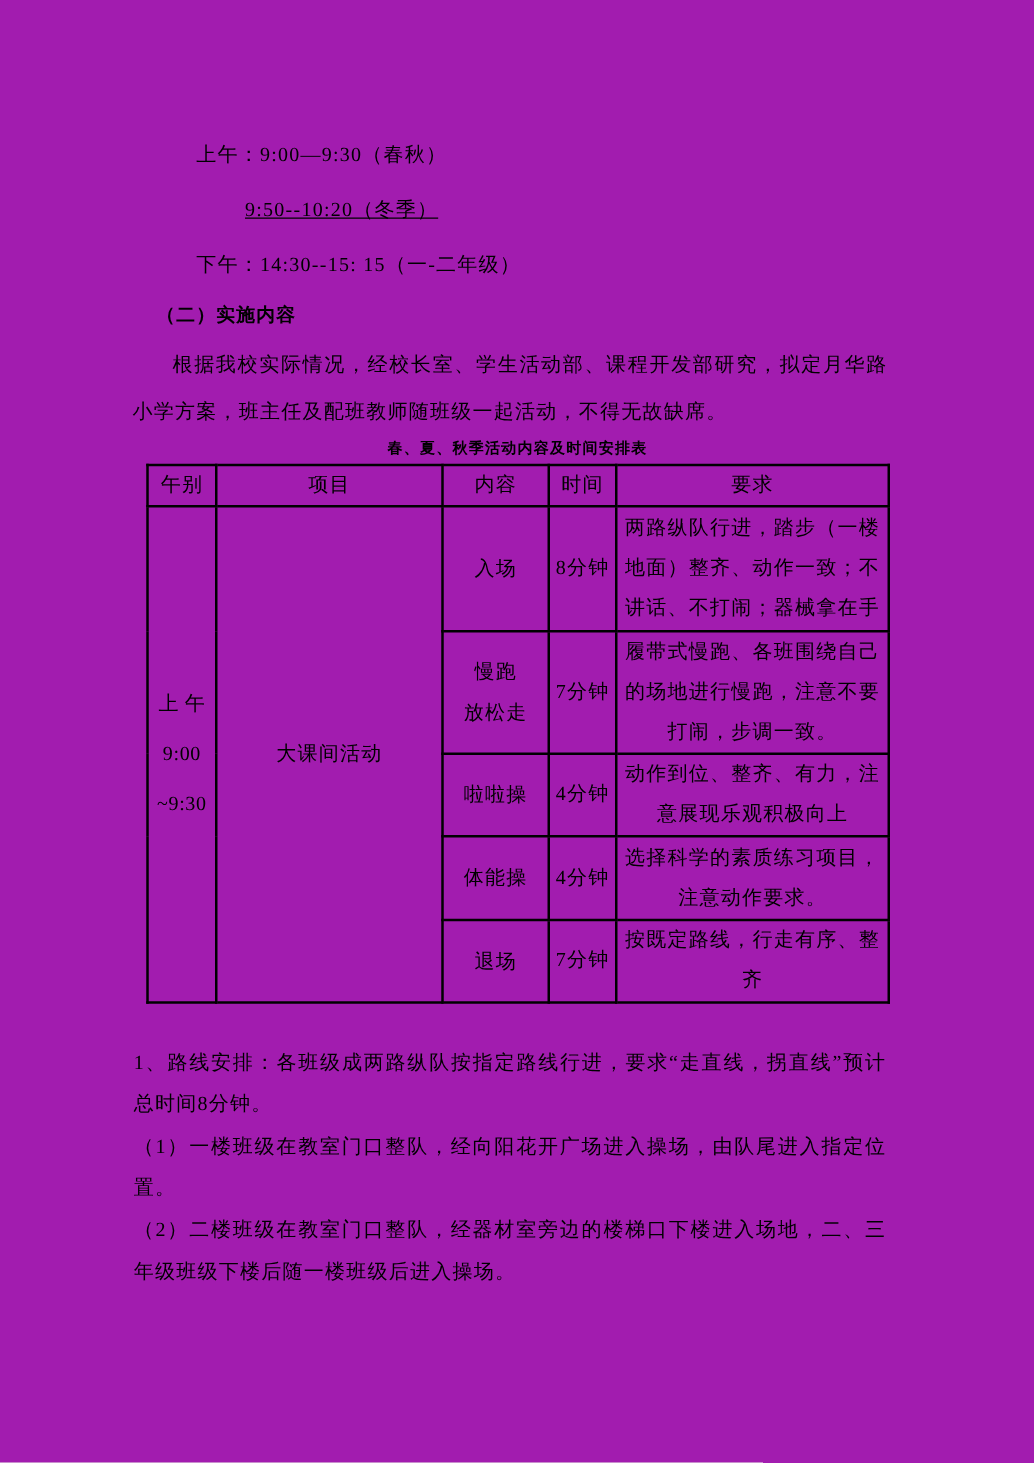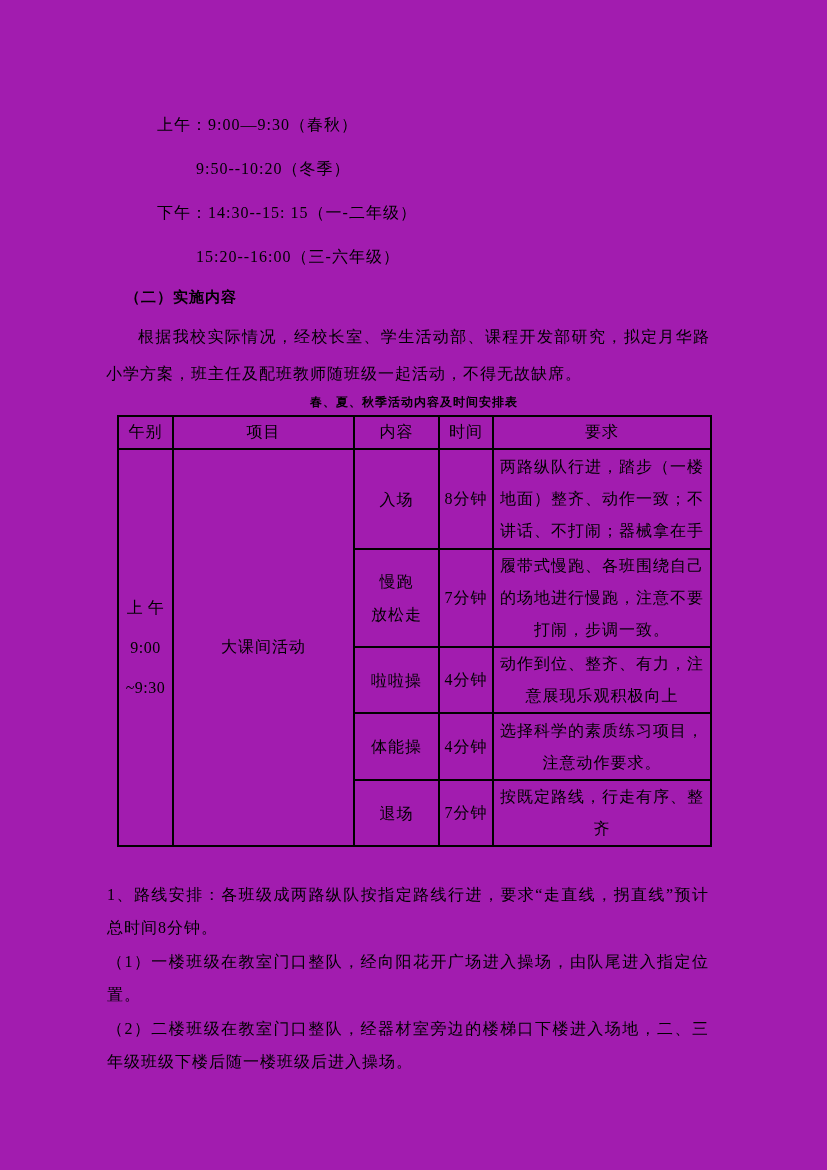--- a/index.html
+++ b/index.html
@@ -13,21 +13,21 @@
     font-size:16px;
     letter-spacing:1px;
     padding:0 117px 0 106px;
     box-sizing:border-box;
     overflow:hidden;
   }
   
   .schedule{margin-top:103px;line-height:44px;}
   .sch-line{white-space:nowrap;}
   .indent-a{padding-left:51px;}
-  .indent-b{padding-left:90px;}
+  .indent-b{padding-left:90px;text-decoration:underline;}
   
   .heading{font-size:15px;font-weight:bold;margin:5px 0 0 19px;line-height:26px;}
   
   .intro{margin:8px 0 0 0;line-height:37px;text-align:justify;text-justify:inter-character;text-indent:2em;}
   
   .tbl-title{font-weight:bold;text-align:center;line-height:20px;margin-top:0;padding-left:12px;font-size:12px;}
   
   table.activity{
     border-collapse:collapse;table-layout:fixed;
     width:593px;margin:3px 0 0 11px;
@@ -63,21 +63,20 @@
 </style>
 </head>
 <body>
 
 <div class="page">
 
   <div class="schedule">
     <div class="sch-line indent-a">上午：9:00—9:30（春秋）</div>
     <div class="sch-line indent-b">9:50--10:20（冬季）</div>
     <div class="sch-line indent-a">下午：14:30--15: 15（一-二年级）</div>
-    <div class="sch-line indent-b">15:20--16:00（三-六年级）</div>
   </div>
 
   <div class="heading">（二）实施内容</div>
 
   <p class="intro">根据我校实际情况，经校长室、学生活动部、课程开发部研究，拟定月华路小学方案，班主任及配班教师随班级一起活动，不得无故缺席。</p>
 
   <div class="tbl-title">春、夏、秋季活动内容及时间安排表</div>
 
   <table class="activity">
     <colgroup>

